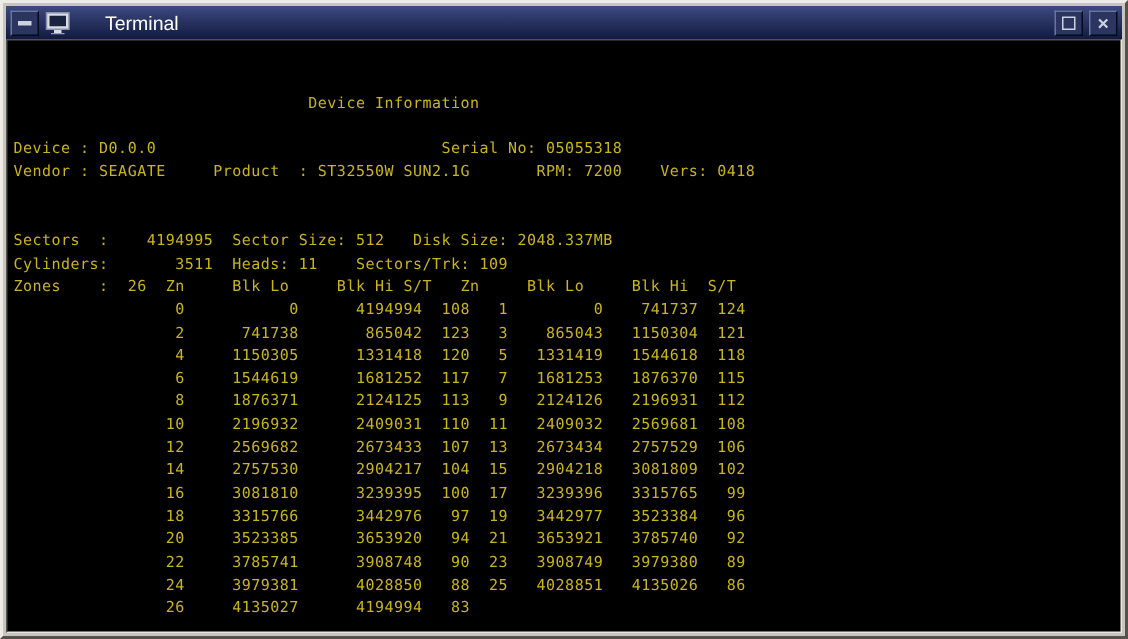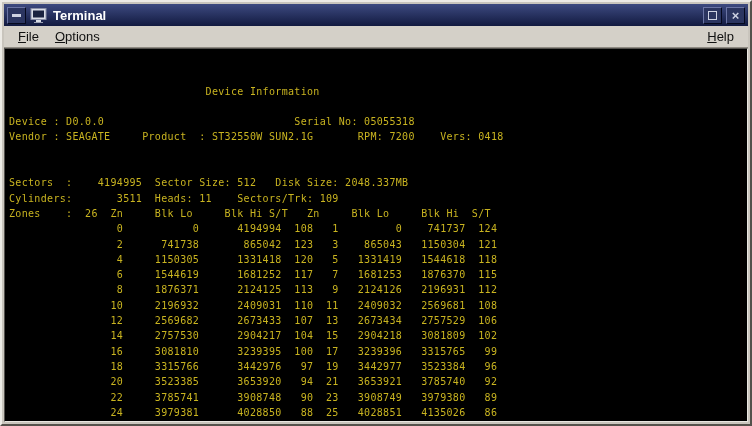--- a/index.html
+++ b/index.html
@@ -27,21 +27,21 @@
     display: flex; align-items: center; justify-content: center;
     background: #2b3560;
     border: 1px solid;
     border-color: #6a74a4 #05091e #05091e #6a74a4;
     cursor: pointer;
   }
   .dash { width: 9px; height: 3px; background: #cdd2e2; }
   .maxbox { width: 9px; height: 9px; border: 1px solid #cdd2e2; }
   .xglyph { color: #cdd2e2; font-size: 13px; font-weight: bold; line-height: 1; }
   .app-icon { width: 17px; height: 15px; flex: 0 0 17px; }
-  .wtitle { color: #ffffff; font-weight: bold; font-size: 13px; margin-left: 2px; white-space: nowrap; }
+  .wtitle { color: #ffffff; font-weight: normal; font-size: 13px; margin-left: 19px; white-space: nowrap; }
   .tb-spacer { flex: 1; }
 
   
   .menubar {
     flex: 0 0 22px; height: 22px;
     display: flex; align-items: center;
     background: var(--menubar-bg, #d4d0c8);
     border-bottom: 1px solid #8e8a82;
     font-size: 13px; color: #111;
     padding: 0 6px;
@@ -86,25 +86,19 @@
     <span class="wtitle">Terminal</span>
     <span class="tb-spacer"></span>
     <div class="tb-btn">
       <span class="maxbox"></span>
     </div>
     <div class="tb-btn">
       <span class="xglyph">×</span>
     </div>
   </div>
 
-  <div class="menubar">
-    <div class="menu-item"><span class="u">F</span><span>ile</span></div>
-    <div class="menu-item"><span class="u">O</span><span>ptions</span></div>
-    <div class="menu-spacer"></div>
-    <div class="menu-item"><span class="u">H</span><span>elp</span></div>
-  </div>
 
   <div class="terminal">
     <div id="screen-lines"><div class="tline">                               Device Information</div><div class="tline"> </div><div class="tline">Device : D0.0.0                              Serial No: 05055318</div><div class="tline">Vendor : SEAGATE     Product  : ST32550W SUN2.1G       RPM: 7200    Vers: 0418</div><div class="tline"> </div><div class="tline"> </div><div class="tline">Sectors  :    4194995  Sector Size: 512   Disk Size: 2048.337MB</div><div class="tline">Cylinders:       3511  Heads: 11    Sectors/Trk: 109</div><div class="tline">Zones    :  26  Zn     Blk Lo     Blk Hi S/T   Zn     Blk Lo     Blk Hi  S/T</div><div class="tline">                 0           0      4194994  108   1         0    741737  124</div><div class="tline">                 2      741738       865042  123   3    865043   1150304  121</div><div class="tline">                 4     1150305      1331418  120   5   1331419   1544618  118</div><div class="tline">                 6     1544619      1681252  117   7   1681253   1876370  115</div><div class="tline">                 8     1876371      2124125  113   9   2124126   2196931  112</div><div class="tline">                10     2196932      2409031  110  11   2409032   2569681  108</div><div class="tline">                12     2569682      2673433  107  13   2673434   2757529  106</div><div class="tline">                14     2757530      2904217  104  15   2904218   3081809  102</div><div class="tline">                16     3081810      3239395  100  17   3239396   3315765   99</div><div class="tline">                18     3315766      3442976   97  19   3442977   3523384   96</div><div class="tline">                20     3523385      3653920   94  21   3653921   3785740   92</div><div class="tline">                22     3785741      3908748   90  23   3908749   3979380   89</div><div class="tline">                24     3979381      4028850   88  25   4028851   4135026   86</div><div class="tline">                26     4135027      4194994   83</div></div>
     
   </div>
 
 </div>
 
 </body></html>

